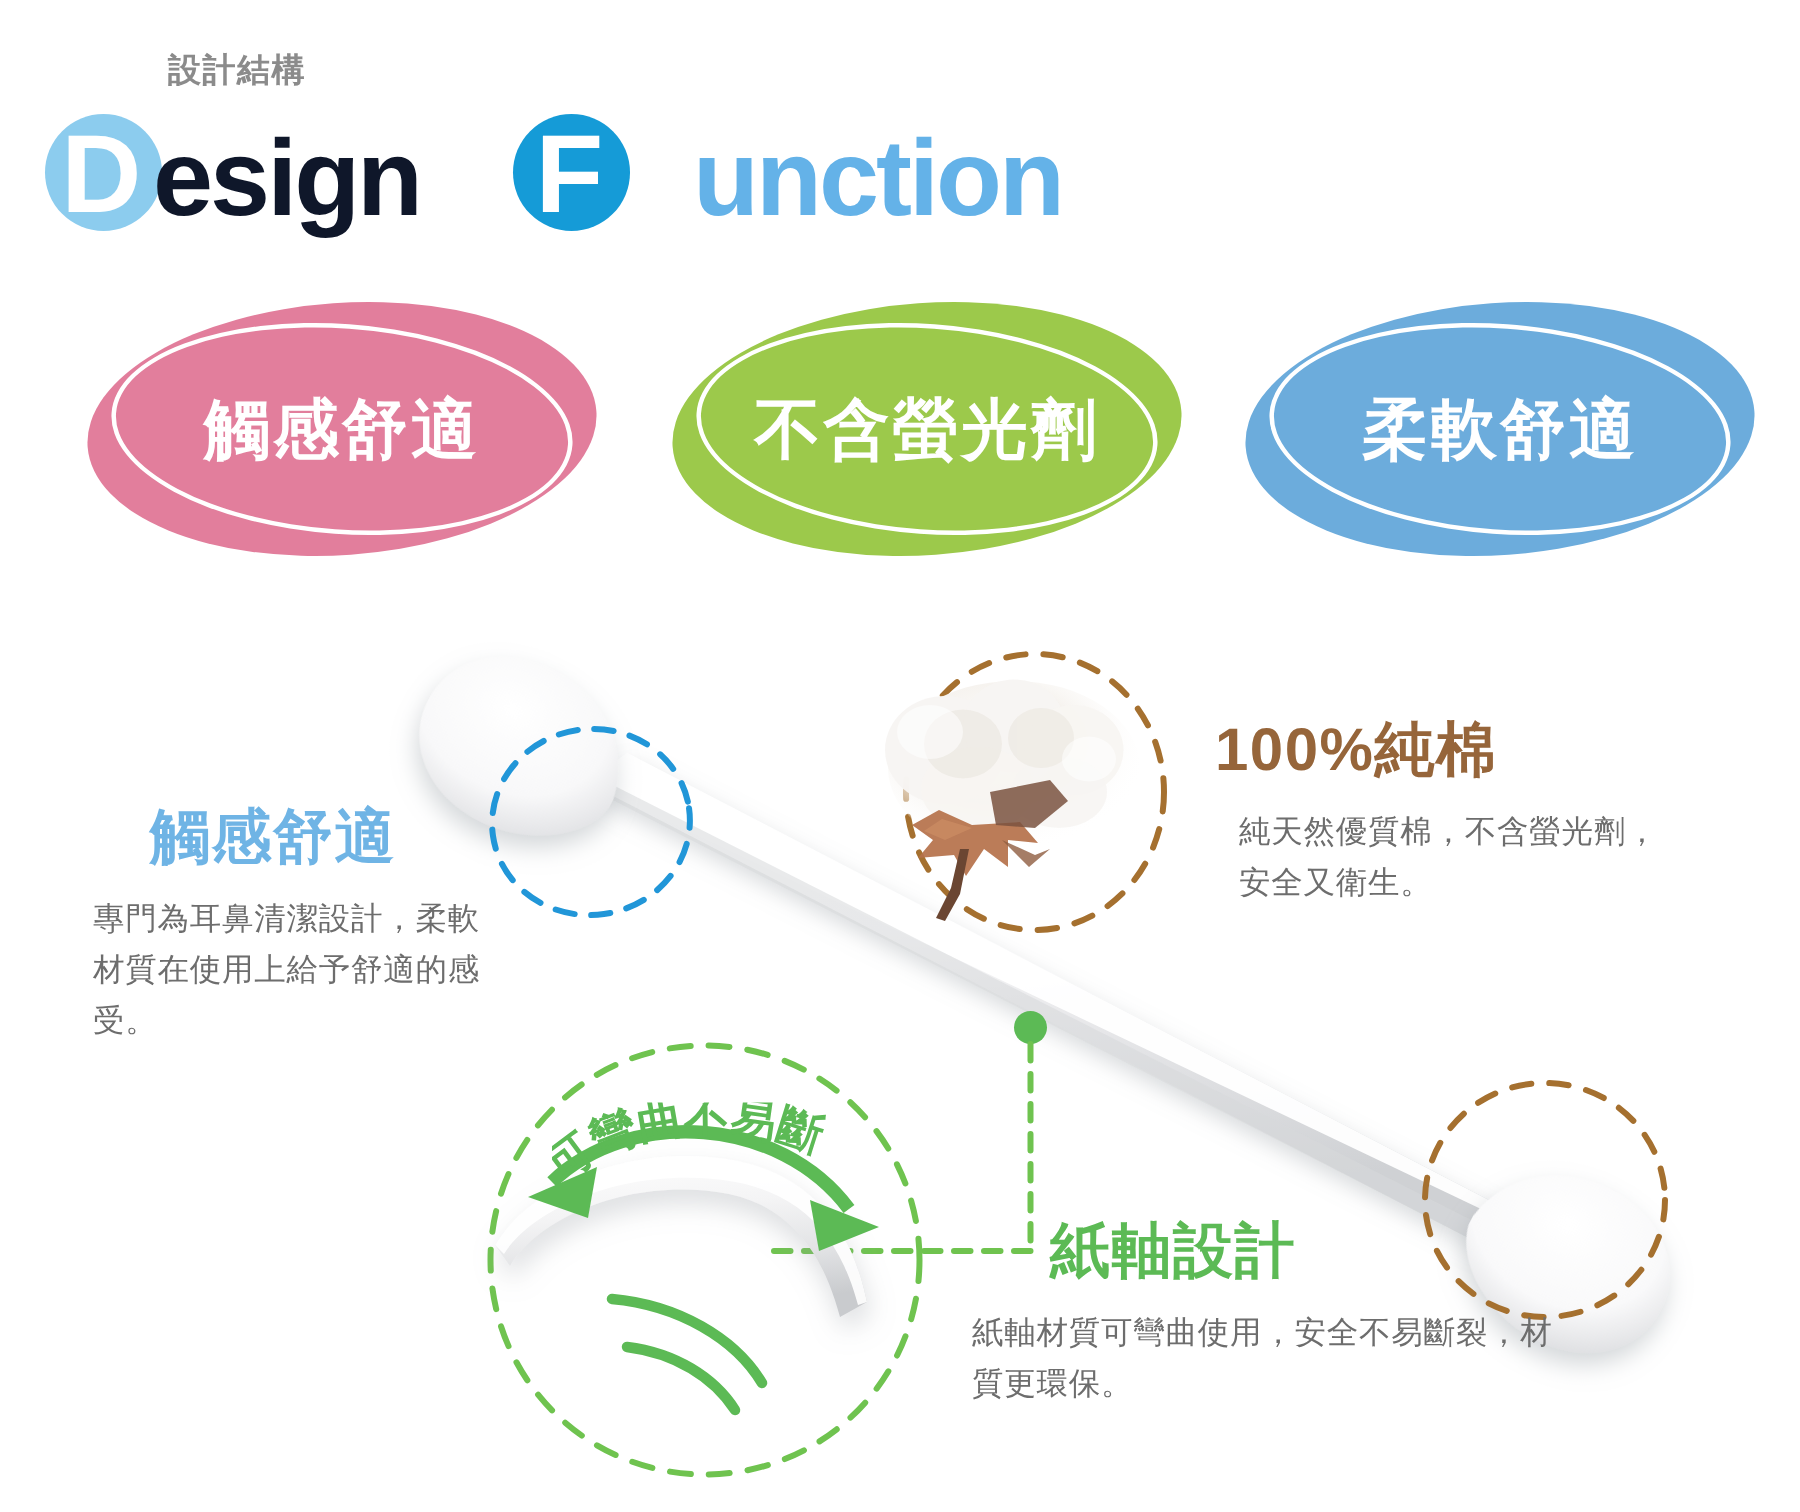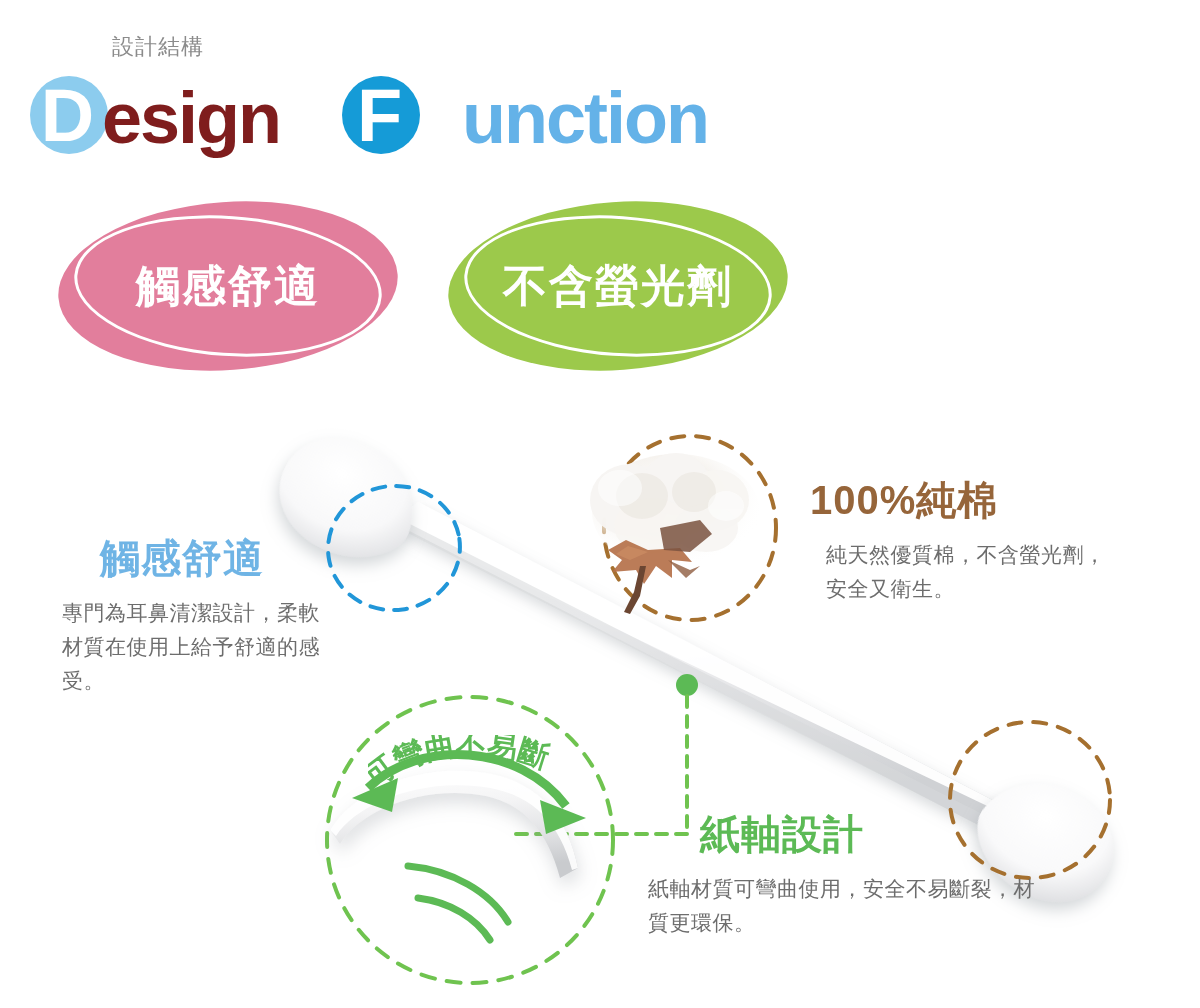--- a/index.html
+++ b/index.html
@@ -23,21 +23,21 @@
     left: 0;
     top: 0;
     width: 1200px;
     height: 180px;
   }
   #kicker {
     position: absolute;
     left: 112px;
     top: 36px;
     font-size: 22px;
-    font-weight: normal;
+    font-weight: bold;
     color: #8b8b8b;
     letter-spacing: 1px;
     line-height: 1;
   }
   #wordmark {
     position: absolute;
     left: 28px;
     top: 70px;
     height: 92px;
     display: flex;
@@ -79,21 +79,21 @@
   }
   .word-rest {
     font-size: 72px;
     font-weight: bold;
     line-height: 1;
     letter-spacing: -2px;
     margin-left: -4px;
     position: relative;
     top: 2px;
   }
-  .word-rest.light { color: #7f1d1d; }
+  .word-rest.light { color: #0f172a; }
   .word-rest.solid { color: #64B2E8; margin-left: 44px; }
 
   
   #badge-row {
     position: absolute;
     left: 0;
     top: 196px;
     width: 1200px;
     height: 190px;
   }
@@ -212,20 +212,25 @@
     <div class="badge-inner-ring"></div>
     <div class="badge-label">觸感舒適</div>
   </div>
 
   <div class="badge" id="badge-2">
     <div class="badge-outer" style="background:#9CC94B"></div>
     <div class="badge-inner-ring"></div>
     <div class="badge-label">不含螢光劑</div>
   </div>
 
+  <div class="badge" id="badge-3">
+    <div class="badge-outer" style="background:#6CACDC"></div>
+    <div class="badge-inner-ring"></div>
+    <div class="badge-label">柔軟舒適</div>
+  </div>
 
 </div>
 
 <div id="scene">
   <svg id="scene-svg" width="1200" height="608" viewBox="0 0 1200 608" xmlns="http://www.w3.org/2000/svg">
     <defs>
       <linearGradient id="stickGrad" x1="0" y1="0" x2="0.25" y2="1">
         <stop offset="0%" stop-color="#ffffff"></stop>
         <stop offset="42%" stop-color="#fbfbfc"></stop>
         <stop offset="58%" stop-color="#ececee"></stop>

